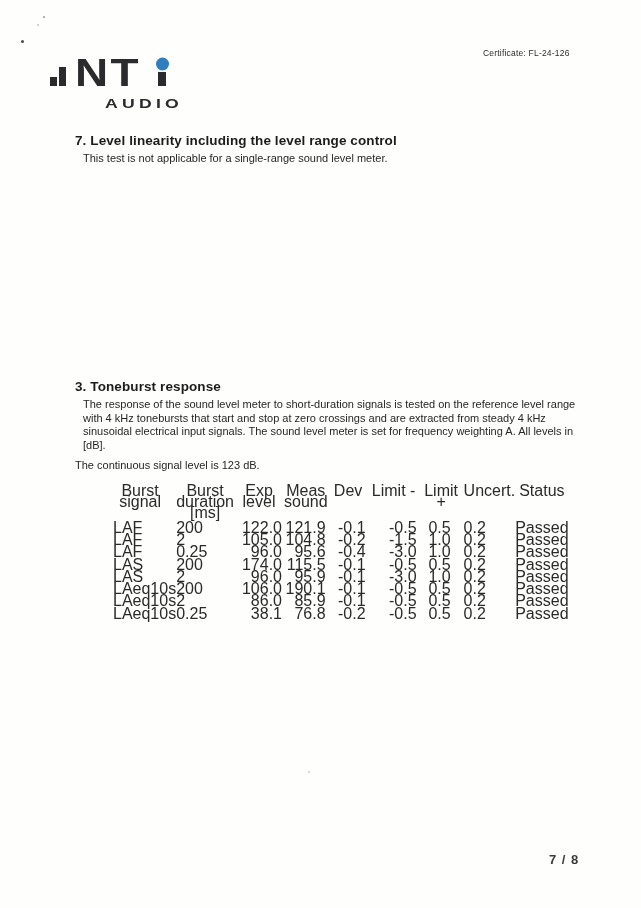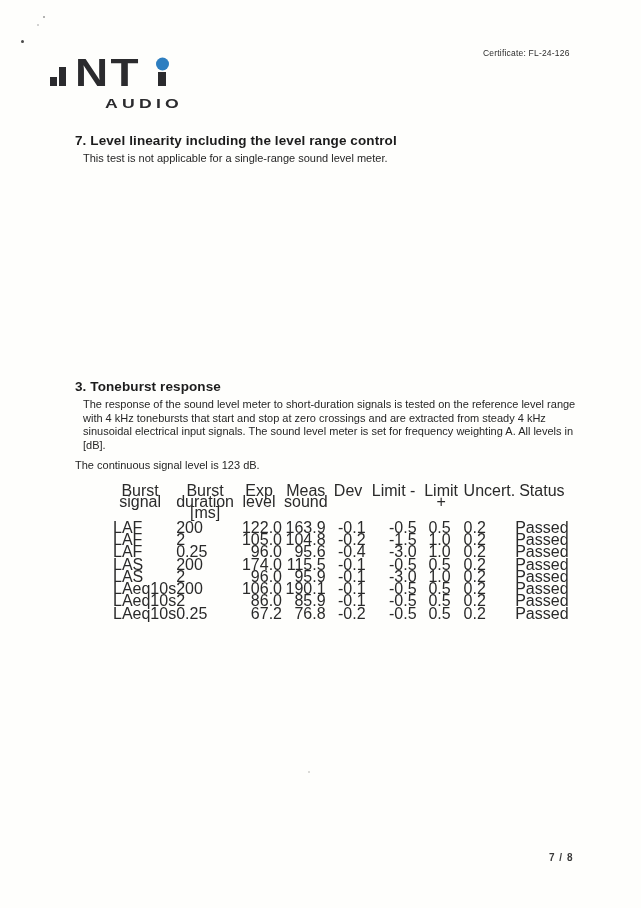--- a/index.html
+++ b/index.html
@@ -63,21 +63,21 @@
   .c3{width:34px;} td.c3{text-align:right;padding-right:2px;}
   .c4{width:38px;} td.c4{text-align:right;padding-right:3px;}
   .c5{width:48px;margin-top:32px;} td.c5{text-align:right;padding-right:2px;}
   .c6{width:42px;} td.c6{text-align:center;padding-right:3px;}
   .c7{width:37px;} td.c7{text-align:left;padding-right:3px;}
   .c8{width:48px;} td.c8{text-align:center;}
 
   
   .pagenum{
     position:absolute;left:549px;top:852px;
-    font-size:10px;font-weight:700;color:#3a3a3a;letter-spacing:1px;
+    font-size:13px;font-weight:700;color:#3a3a3a;letter-spacing:1px;
   }
 </style>
 </head>
 <body>
 
 <div class="page">
 
   <div class="speck s1"></div>
   <div class="speck s2"></div>
   <div class="speck s3"></div>
@@ -123,21 +123,21 @@
           <th class="c6">Limit +</th>
           <th class="c7">Uncert.</th>
           <th class="c8">Status</th>
         </tr>
     </thead>
     <tbody id="tb-body">
         <tr>
           <td class="c0">LAF</td>
           <td class="c1">200</td>
           <td class="c2">122.0</td>
-          <td class="c3">163.9</td>
+          <td class="c3">121.9</td>
           <td class="c4">-0.1</td>
           <td class="c5">-0.5</td>
           <td class="c6">0.5</td>
           <td class="c7">0.2</td>
           <td class="c8">Passed</td>
         </tr>
         <tr>
           <td class="c0">LAF</td>
           <td class="c1">2</td>
           <td class="c2">105.0</td>
@@ -199,21 +199,21 @@
           <td class="c3">85.9</td>
           <td class="c4">-0.1</td>
           <td class="c5">-0.5</td>
           <td class="c6">0.5</td>
           <td class="c7">0.2</td>
           <td class="c8">Passed</td>
         </tr>
         <tr>
           <td class="c0">LAeq10s</td>
           <td class="c1">0.25</td>
-          <td class="c2">67.2</td>
+          <td class="c2">38.1</td>
           <td class="c3">76.8</td>
           <td class="c4">-0.2</td>
           <td class="c5">-0.5</td>
           <td class="c6">0.5</td>
           <td class="c7">0.2</td>
           <td class="c8">Passed</td>
         </tr>
       </tbody>
   </table>
 

